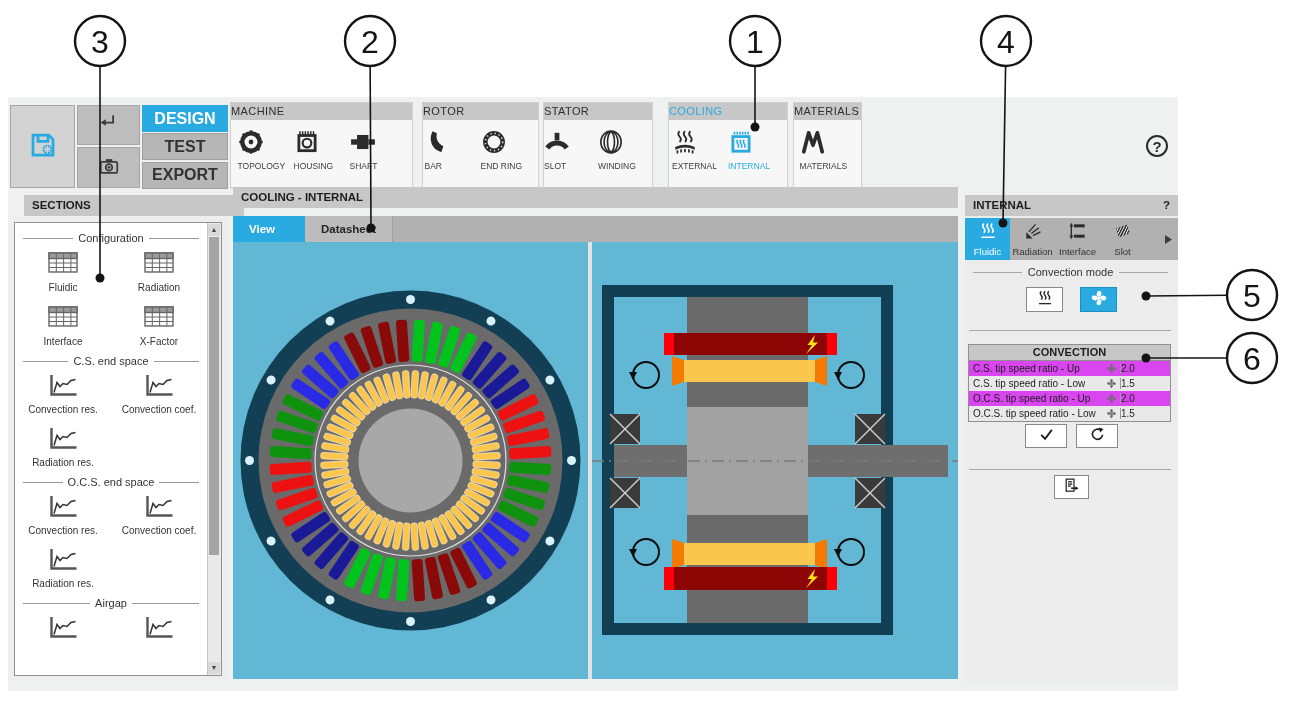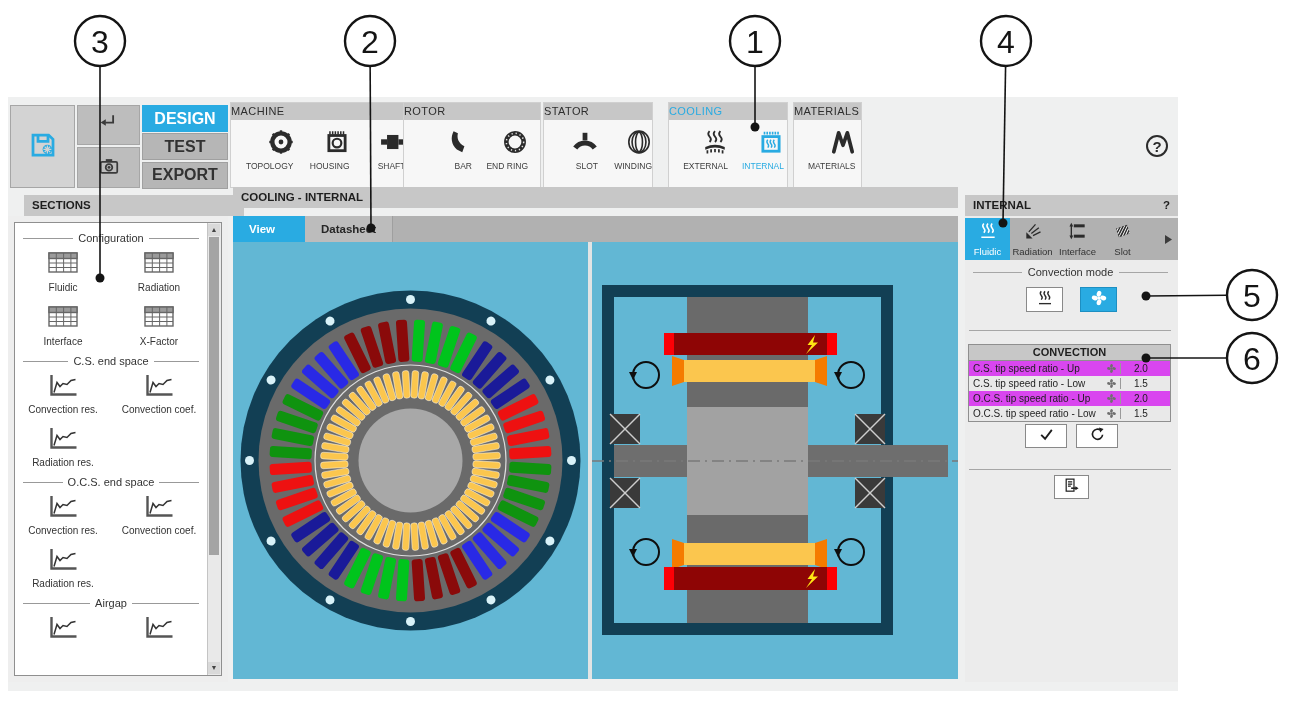--- a/index.html
+++ b/index.html
@@ -15,21 +15,21 @@
   #camera-btn{left:69px;top:50px;width:63px;height:41px;color:#3a3a3a;background:#bdbdbd}
   .mode-tab{position:absolute;left:134px;width:86px;height:27px;display:flex;align-items:center;
         justify-content:center;font-weight:bold;font-size:16px;background:#b6b6b6;color:#323232;
         border:1px solid #a0a0a0;box-sizing:border-box;cursor:pointer}
   .mode-tab.active{background:var(--accent);color:#fff;border-color:var(--accent)}
   .rgroup{position:absolute;top:5px;height:86px;background:#f7f7f7;border:1px solid #d0d0d0;box-sizing:border-box}
   .rgroup-hdr{height:17px;background:#c7c7c7;font-size:11px;font-weight:normal;text-align:left;
         line-height:17px;color:#2e2e2e;letter-spacing:.4px}
   .rgroup.accent .rgroup-hdr{color:var(--accent)}
   .rgroup-items{display:flex;justify-content:center;align-items:flex-start;padding-top:7px}
-  .ritem{width:56px;display:flex;flex-direction:column;align-items:flex-end;color:#2b2b2b;cursor:pointer}
+  .ritem{width:56px;display:flex;flex-direction:column;align-items:flex-start;color:#2b2b2b;cursor:pointer}
   .ritem .ric{height:30px;display:flex;align-items:center;justify-content:center}
   .ritem .rlabel{font-size:8.5px;margin-top:4px;color:#3d3d3d;white-space:nowrap}
   .ritem.active{color:var(--accent)} .ritem.active .rlabel{color:var(--accent)}
   #ribbon-help{position:absolute;left:1138px;top:38px;width:22px;height:22px;border:2px solid #2b2b2b;
         border-radius:50%;display:flex;align-items:center;justify-content:center;font-weight:bold;
         font-size:15px;color:#2b2b2b;box-sizing:border-box;cursor:pointer}
 
   
   .panel-hdr{position:absolute;height:21px;background:#c7c7c7;font-size:11.5px;font-weight:bold;
         line-height:21px;color:#1e1e1e;padding:0 8px;box-sizing:border-box}
@@ -79,21 +79,21 @@
         border:1px solid #898989;color:#2b2b2b;box-sizing:border-box;cursor:pointer}
   .conv-btn.active{background:var(--accent);border-color:#1d8fc2;color:#fff}
   .hdiv{position:absolute;left:4px;right:7px;height:0;border-top:1px solid #a6a6a6}
   #conv-table{position:absolute;left:3px;top:128px;width:203px;border:1px solid #8f8f8f;background:#d946ef;box-sizing:border-box}
   .ct-hdr{height:15px;background:#c7c7c7;border-bottom:1px solid #8f8f8f;font-size:11px;font-weight:bold;
         text-align:center;line-height:15px;color:#1e1e1e}
   .ct-row{display:flex;height:15px;align-items:center;font-size:10px;color:#1e1e1e}
   .ct-row.alt{background:#e9e9e9}
   .ct-label{flex:1;padding-left:4px;display:flex;align-items:center;white-space:nowrap;overflow:hidden}
   .ct-fan{width:14px;color:#6f6f6f;display:flex;align-items:center}
-  .ct-val{width:50px;border-left:1px solid #9a9a9a;padding-left:13px;box-sizing:border-box;cursor:text}
+  .ct-val{width:50px;border-left:1px solid #9a9a9a;padding-left:0;box-sizing:border-box;cursor:text}
   #action-btns{position:absolute;top:208px;left:0;width:213px;display:flex;justify-content:center;gap:9px}
   .act-btn{width:42px;height:24px;background:#fff;border:1px solid #898989;display:flex;align-items:center;
         justify-content:center;color:#1e1e1e;box-sizing:border-box;cursor:pointer}
   #export-btn{position:absolute;top:259px;left:89px;width:35px;height:24px;background:#fff;
         border:1px solid #898989;display:flex;align-items:center;justify-content:center;color:#1e1e1e;
         box-sizing:border-box;cursor:pointer}
 
   
   .f-housing{fill:var(--housing)} .f-bg{fill:var(--view-bg)} .f-stator{fill:var(--stator)}
   .f-rotor{fill:var(--rotor)} .f-shaft{fill:var(--shaft)} .f-wind{fill:var(--winding-dark)}
@@ -194,21 +194,21 @@
                     <rect x="1" y="9.5" width="5.5" height="5"></rect>
                     <rect x="6.5" y="5.5" width="10.5" height="13"></rect>
                     <rect x="17" y="9.5" width="6" height="5"></rect>
                   </g>
                 </svg>
               </span>
               <span class="rlabel">SHAFT</span>
             </div>
           </div>
         </div>
-        <div class="rgroup" style="left: 395px; width: 138px;">
+        <div class="rgroup" style="left: 414px; width: 117px;">
           <div class="rgroup-hdr">ROTOR</div>
           <div class="rgroup-items">
             <div class="ritem">
               <span class="ric">
                 <svg width="26" height="26" viewBox="0 0 24 24">
                   <path d="M7,2 C4,8 5,14 10,19 L15,21.5 L17,16 C11,13 10,8 11,4 Z" fill="currentColor"></path>
                 </svg>
               </span>
               <span class="rlabel">BAR</span>
             </div>

